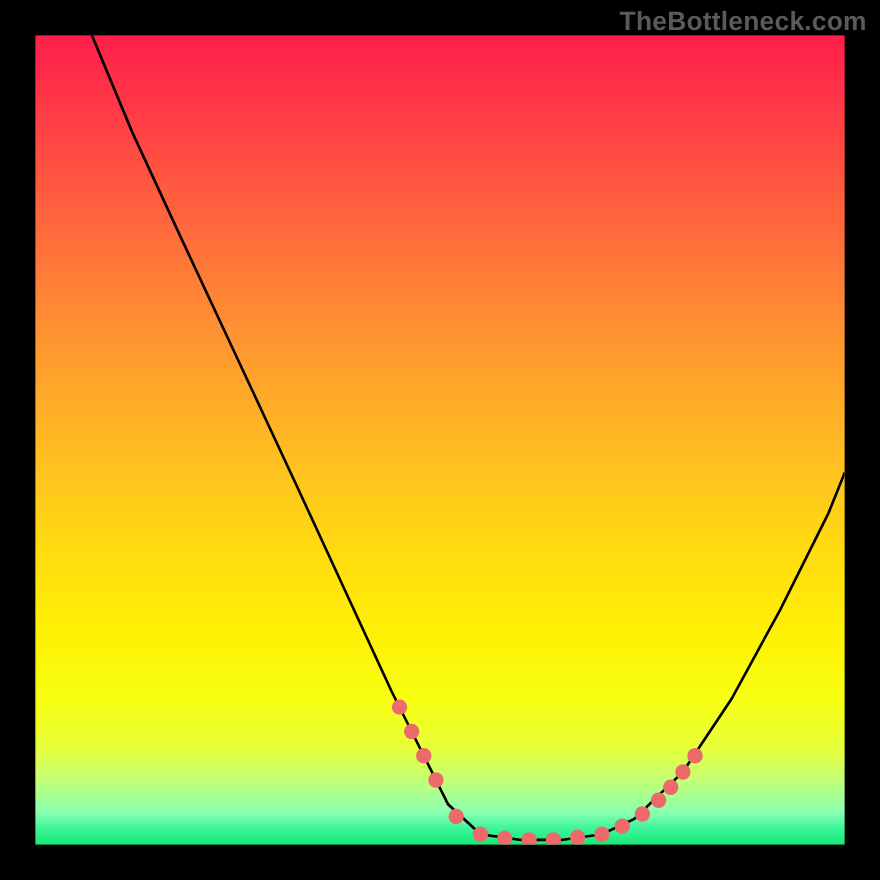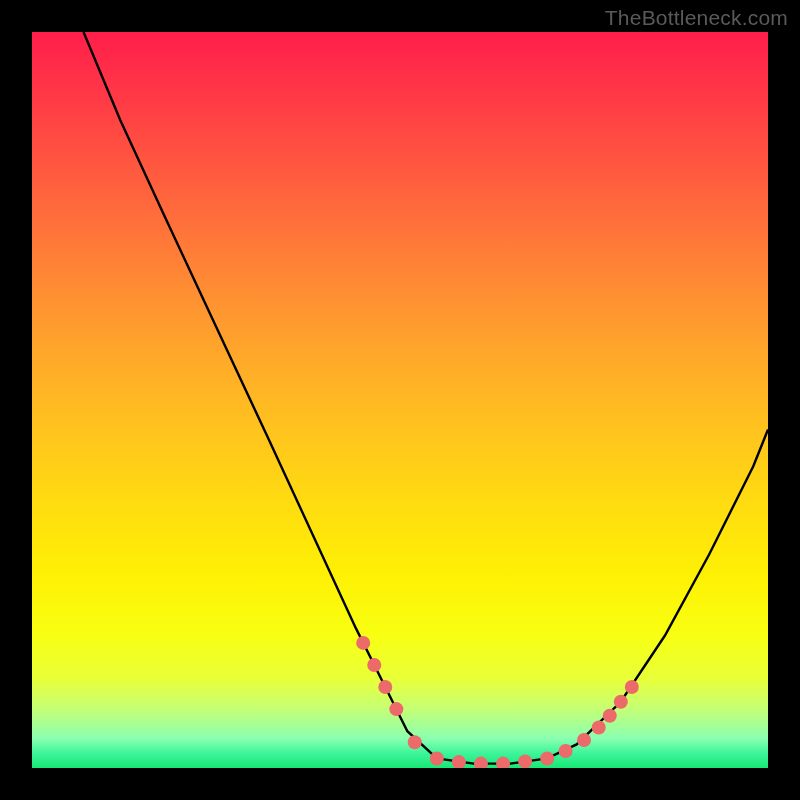--- a/index.html
+++ b/index.html
@@ -9,22 +9,22 @@
     background: #000;
     position: relative;
     font-family: Arial, Helvetica, sans-serif;
     overflow: hidden;
   }
   .attribution {
     position: absolute;
     top: 6px;
     right: 12px;
     color: #5a5a5a;
-    font-size: 21px;
-    font-weight: normal;
+    font-size: 24px;
+    font-weight: bold;
     letter-spacing: 0.2px;
     z-index: 10;
     text-align: right;
   }
   .plot-area {
     position: absolute;
     left: 32px;
     top: 32px;
     width: 736px;
     height: 736px;

